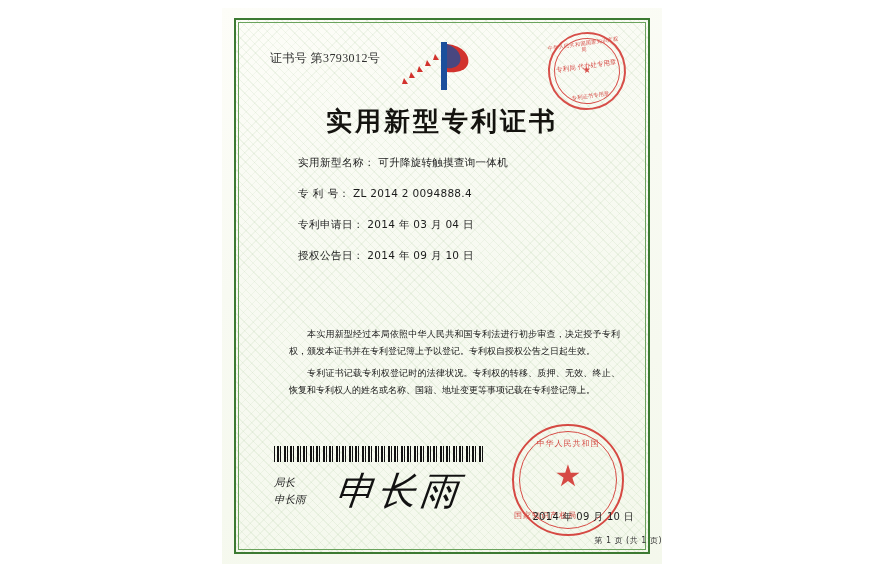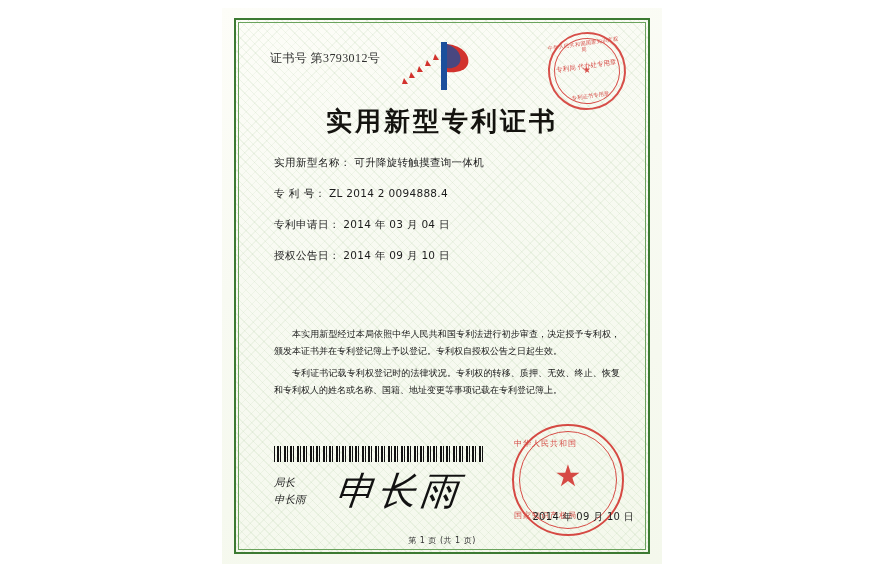--- a/index.html
+++ b/index.html
@@ -146,36 +146,37 @@
     position: absolute;
     left: 52px;
     top: 148px;
     right: 40px;
   }
   .field {
     font-size: 10.5px;
     color: #1c1c1c;
     margin-bottom: 17px;
     white-space: nowrap;
+    margin-left: 24px;
   }
   .field .lbl { letter-spacing: 0.5px; }
   .field .val { letter-spacing: 0.3px; }
 
   .body-text {
     position: absolute;
     left: 52px;
     right: 42px;
     top: 318px;
     font-size: 9px;
     color: #171717;
     line-height: 1.85;
     text-align: justify;
   }
   .body-text p {
-    margin: 0 0 6px 0;
+    margin: 0 0 6px 15px;
     text-indent: 2em;
   }
 
   .barcode {
     position: absolute;
     left: 52px;
     top: 438px;
     width: 210px;
     height: 16px;
     background: repeating-linear-gradient(
@@ -236,21 +237,21 @@
     left: 50%;
     top: 46%;
     transform: translate(-50%,-50%);
     font-size: 30px;
     line-height: 1;
   }
   .seal-bottom .circ-top {
     position: absolute;
     left: 0; right: 0;
     top: 12px;
-    text-align: left;
+    text-align: center;
     font-size: 8px;
     letter-spacing: 1px;
   }
   .seal-bottom .circ-bot {
     position: absolute;
     left: 0; right: 16px;
     bottom: 13px;
     text-align: left;
     font-size: 8px;
     letter-spacing: 1px;
@@ -262,21 +263,21 @@
     font-size: 10px;
     color: #1c1c1c;
     letter-spacing: 0.3px;
   }
 
   .footer {
     position: absolute;
     left: 0;
     right: 0;
     bottom: 18px;
-    text-align: center;
+    text-align: right;
     font-size: 8px;
     color: #333;
     letter-spacing: 0.5px;
   }
 </style>
 </head>
 <body>
 
 <div class="page">
 

